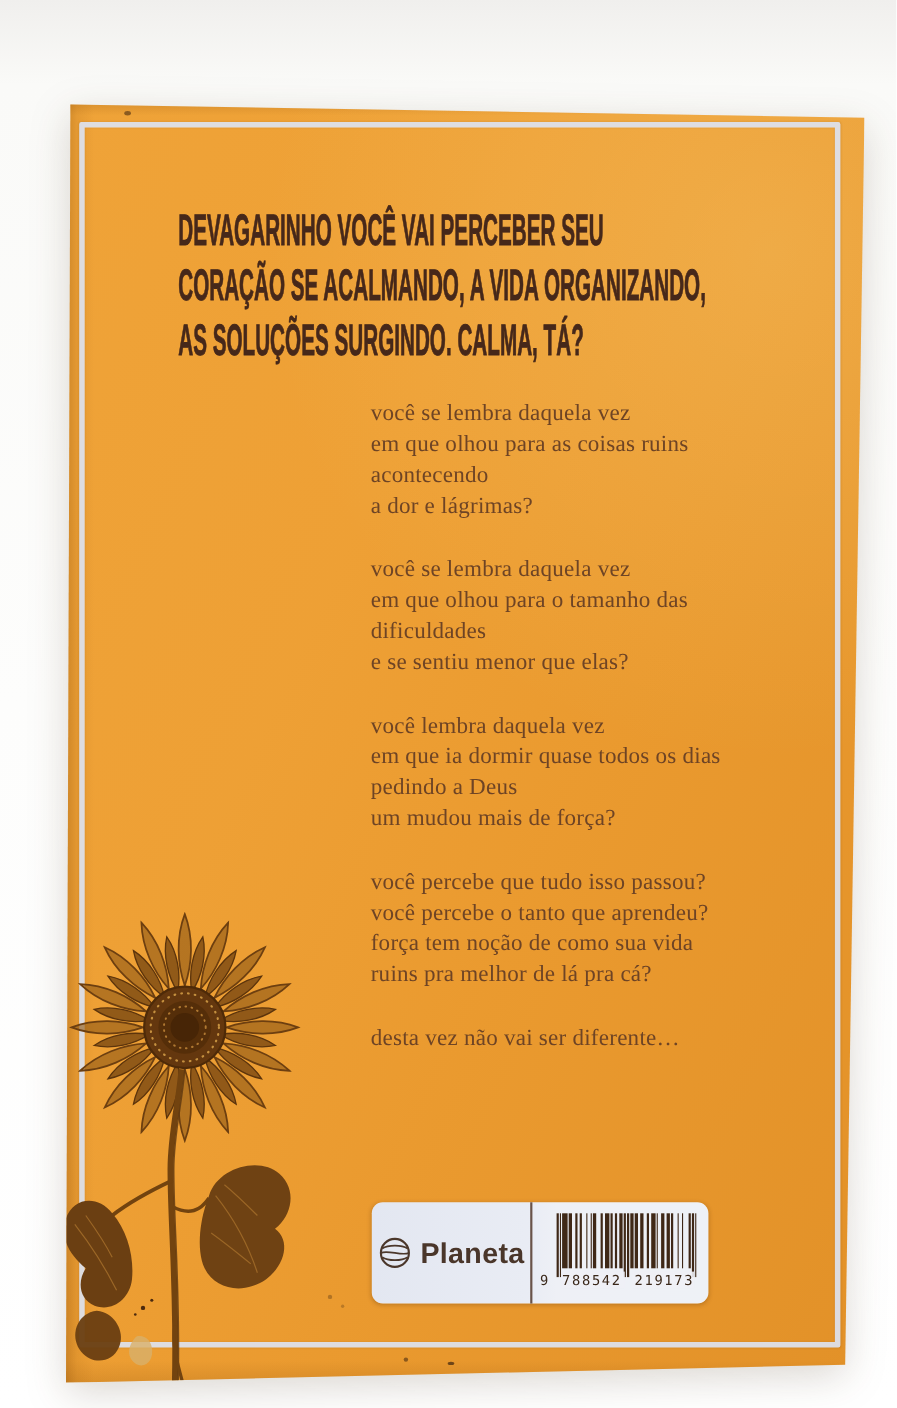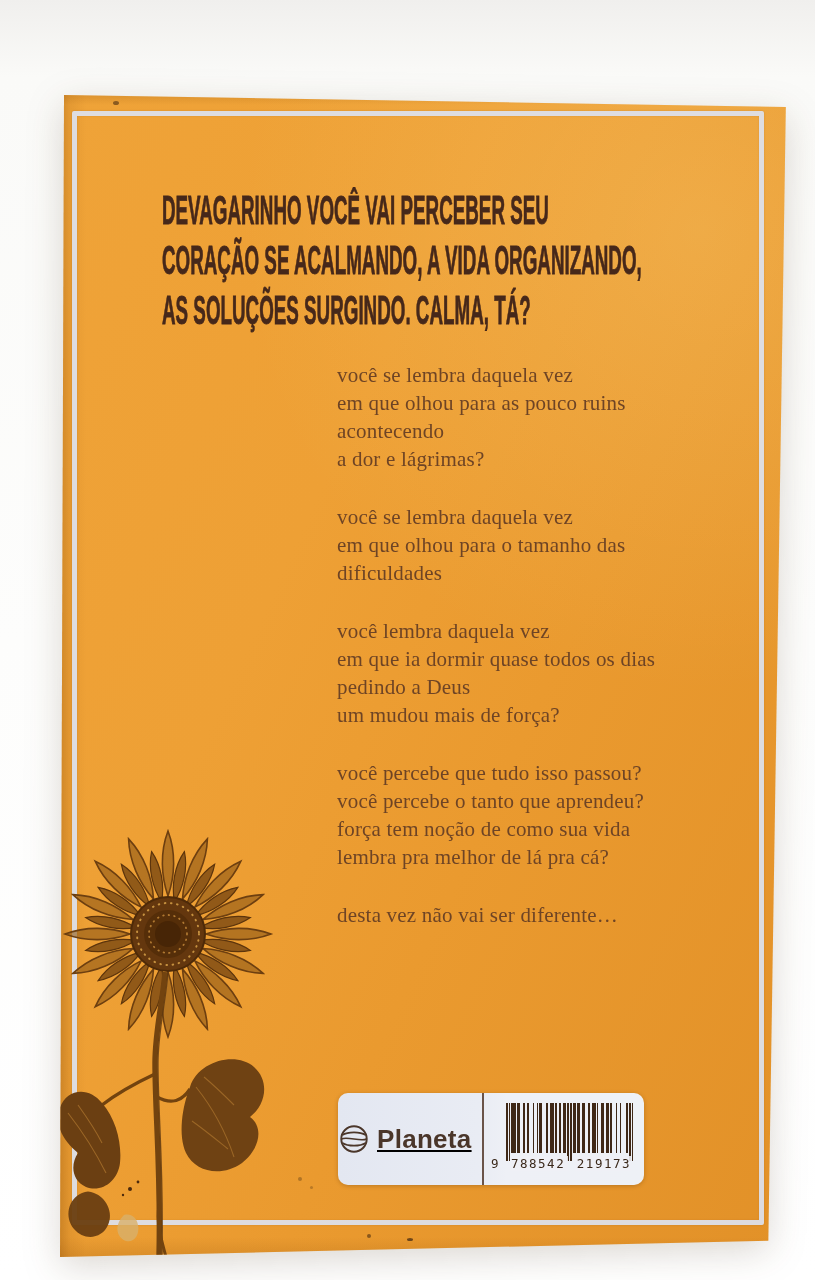--- a/index.html
+++ b/index.html
@@ -29,21 +29,21 @@
     font-family:"Liberation Serif",serif;color:#6e4425;font-size:21px;line-height:28px;
     letter-spacing:0.2px;}
   .stanza{margin:0 0 30px 0;font-family:Liberation Serif, serif;}
   
   .sunflower{position:absolute;left:-16px;top:714px;width:250px;height:452px;}
   
   .label{position:absolute;left:278px;top:1002px;width:306px;height:92px;border-radius:10px;
     background:linear-gradient(90deg,#e3e7f1 0%,#e9ecf4 46%,#eef0f6 55%,#eef1f6 100%);
     box-shadow:0 1px 4px rgba(90,50,10,0.30);}
   .label .divider{position:absolute;left:144px;top:0px;width:2.4px;height:92px;background:#54382a;opacity:0.85;}
-  .planeta{position:absolute;left:0;top:0;width:144px;height:92px;display:flex;align-items:center;gap:7px;text-decoration:underline;}
+  .planeta{position:absolute;left:0;top:0;width:144px;height:92px;display:flex;align-items:center;justify-content:center;gap:7px;}
   .planeta .ptxt{color:#4a362a;font-size:26px;font-weight:600;letter-spacing:0.3px;}
   .barcode{position:absolute;left:168px;top:8px;width:127px;height:76px;}
   .bars{position:absolute;left:0;top:2px;width:127px;height:62px;}
   .bar{position:absolute;top:0;height:50px;background:#3f2817;}
   .bar.guard{height:58px;}
   .digits{position:absolute;left:0;top:54px;width:127px;height:18px;
     font-family:"DejaVu Sans Mono",monospace;font-size:12.5px;color:#3a281a;letter-spacing:1.5px;}
   .digits .d9{position:absolute;left:-15px;top:1px;}
   .digits .g1{position:absolute;left:5px;top:1px;width:57px;background:rgba(238,240,246,0.9);}
   .digits .g2{position:absolute;left:69px;top:1px;width:56px;text-align:right;background:rgba(238,240,246,0.9);}
@@ -66,40 +66,41 @@
 
       <div class="headline">
         <div>DEVAGARINHO VOCÊ VAI PERCEBER SEU</div>
         <div>CORAÇÃO SE ACALMANDO, A VIDA ORGANIZANDO,</div>
         <div>AS SOLUÇÕES SURGINDO. CALMA, TÁ?</div>
       </div>
 
       <div class="poem">
         <div class="stanza">
           <div>você se lembra daquela vez</div>
-          <div>em que olhou para as pouco ruins</div>
+          <div>em que olhou para as coisas ruins</div>
           <div>acontecendo</div>
           <div>a dor e lágrimas?</div>
         </div>
         <div class="stanza">
           <div>você se lembra daquela vez</div>
           <div>em que olhou para o tamanho das</div>
           <div>dificuldades</div>
+          <div>e se sentiu menor que elas?</div>
         </div>
         <div class="stanza">
           <div>você lembra daquela vez</div>
           <div>em que ia dormir quase todos os dias</div>
           <div>pedindo a Deus</div>
           <div>um mudou mais de força?</div>
         </div>
         <div class="stanza">
           <div>você percebe que tudo isso passou?</div>
           <div>você percebe o tanto que aprendeu?</div>
           <div>força tem noção de como sua vida</div>
-          <div>lembra pra melhor de lá pra cá?</div>
+          <div>ruins pra melhor de lá pra cá?</div>
         </div>
         <div class="stanza">
           <div>desta vez não vai ser diferente…</div>
         </div>
       </div>
 
       <svg class="sunflower" viewBox="0 0 250 452" xmlns="http://www.w3.org/2000/svg">
         <defs>
           <path id="pOut" d="M124 91 C131 71 132 47 124 26 C116 47 117 71 124 91 Z"></path>
           <path id="pIn" d="M124 96 C130 81 131 61 124 45 C117 61 118 81 124 96 Z"></path>

